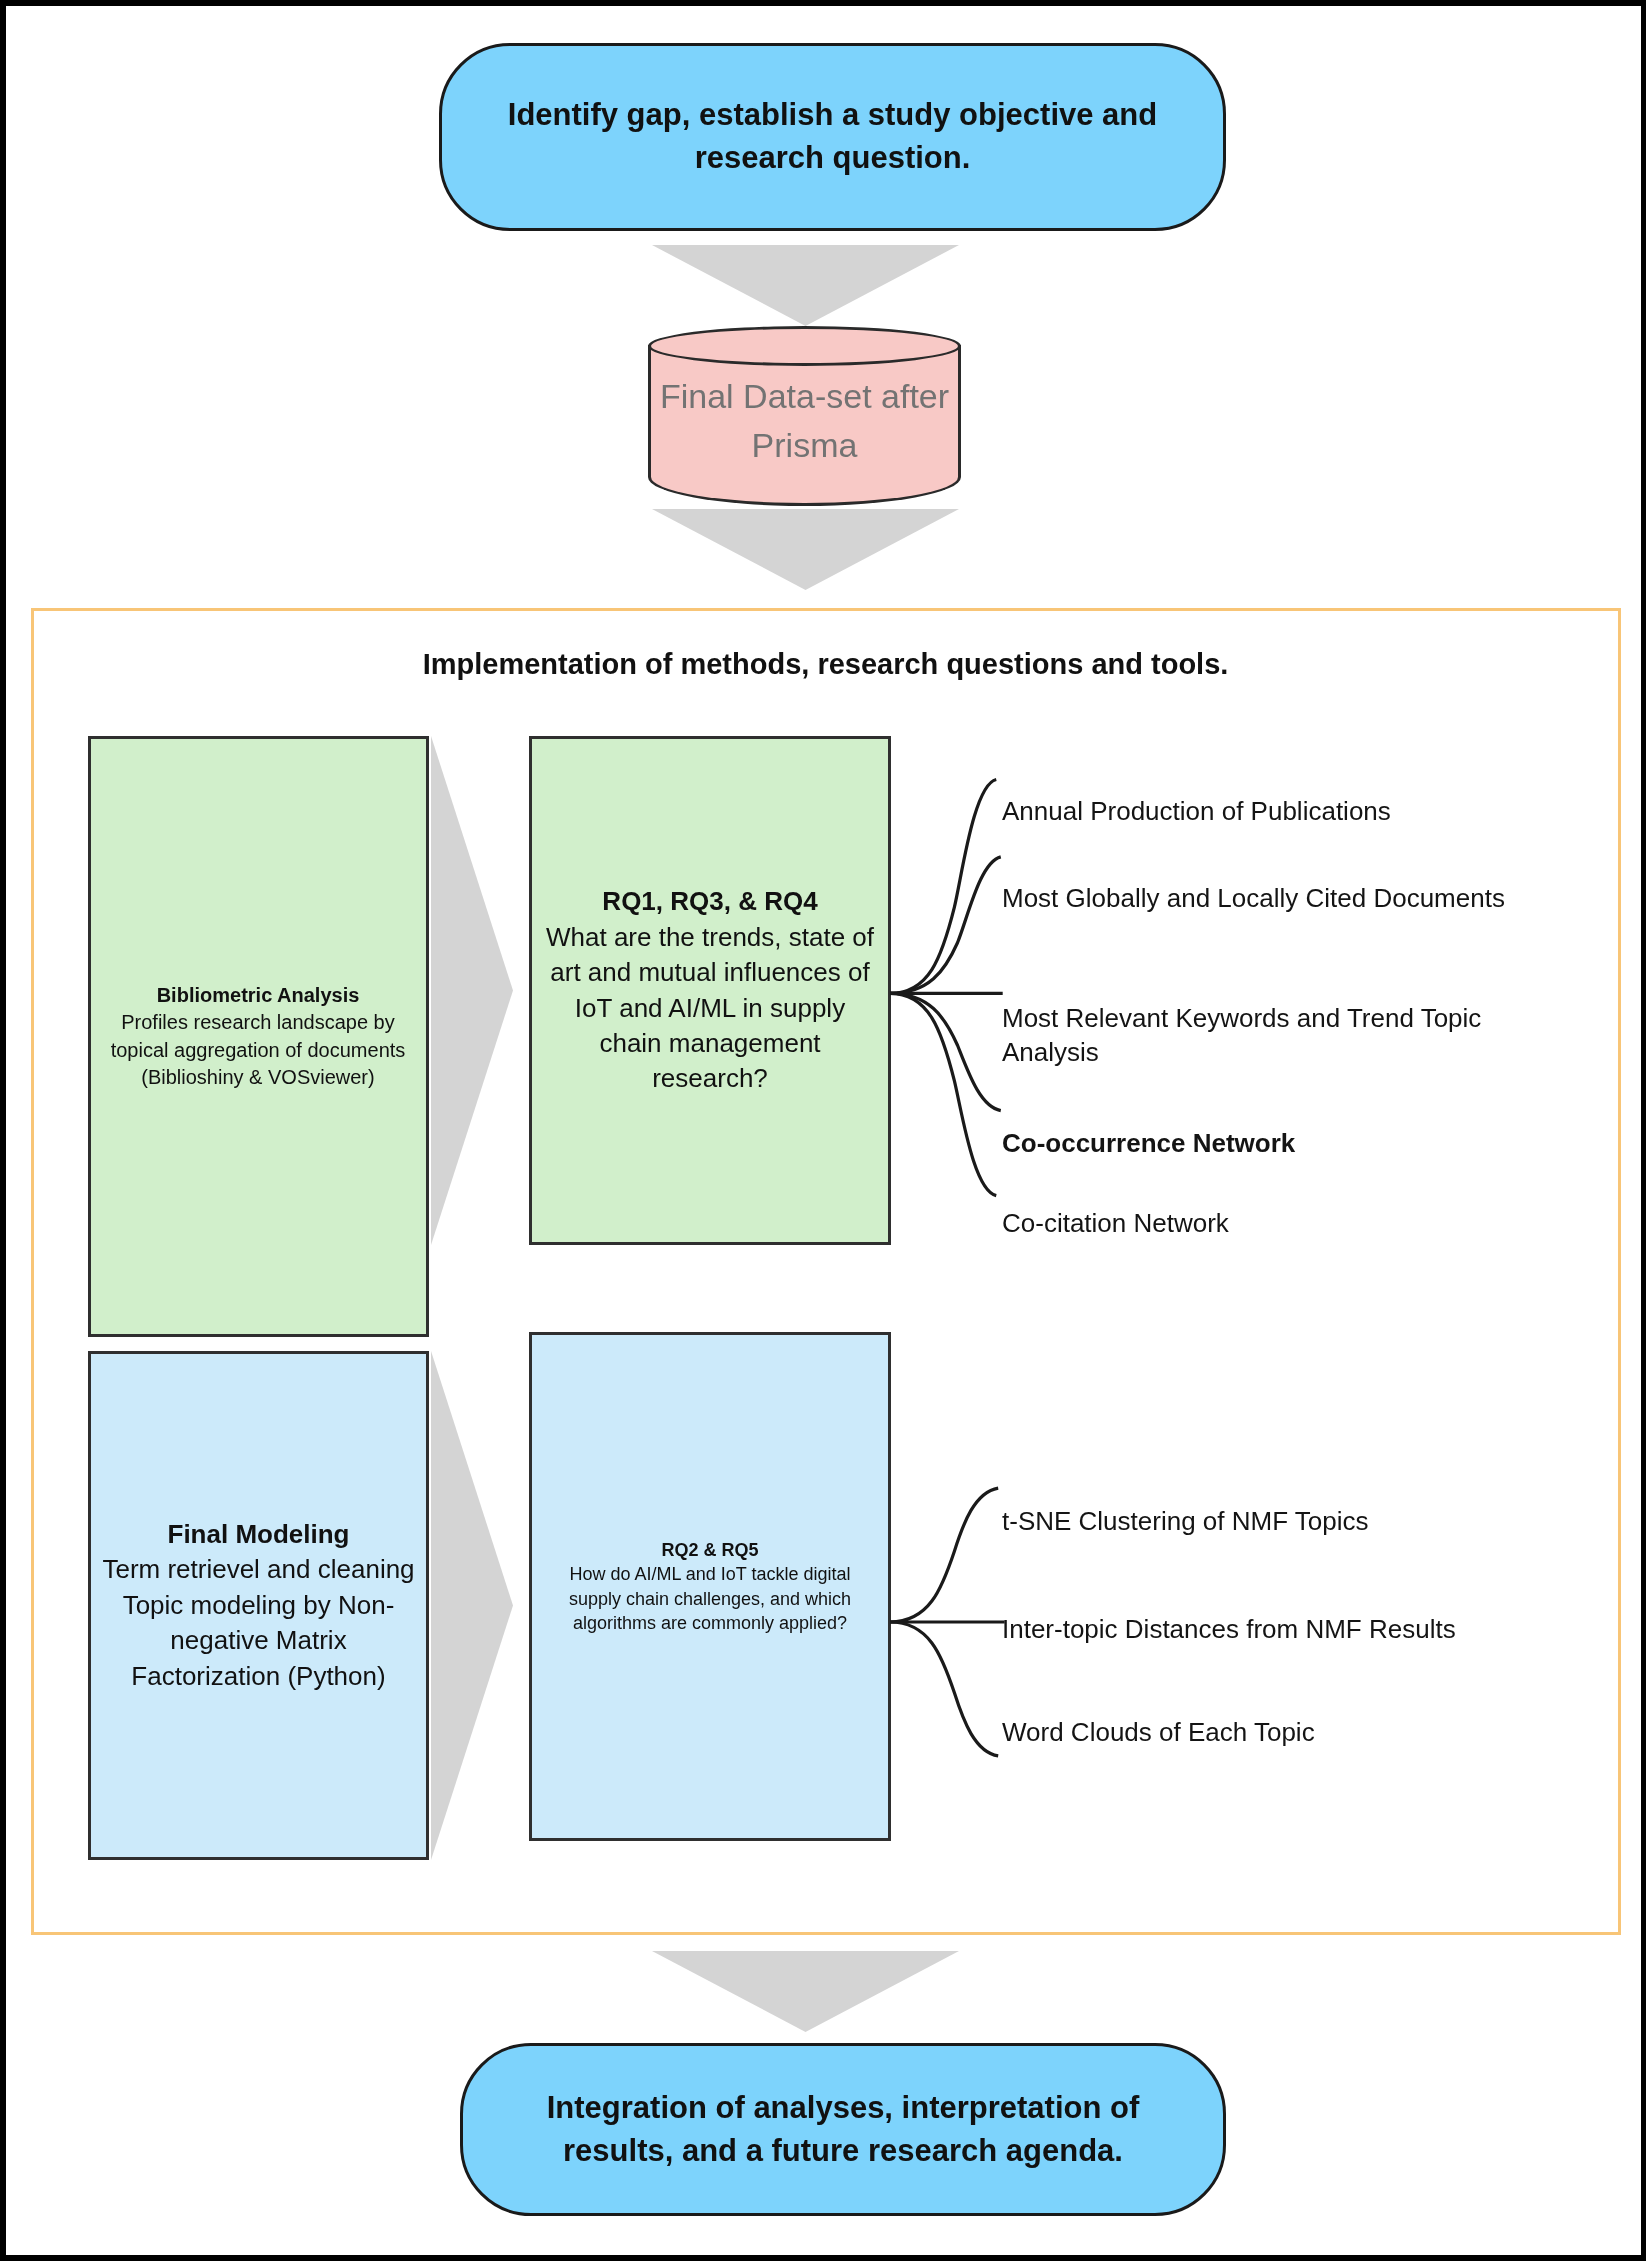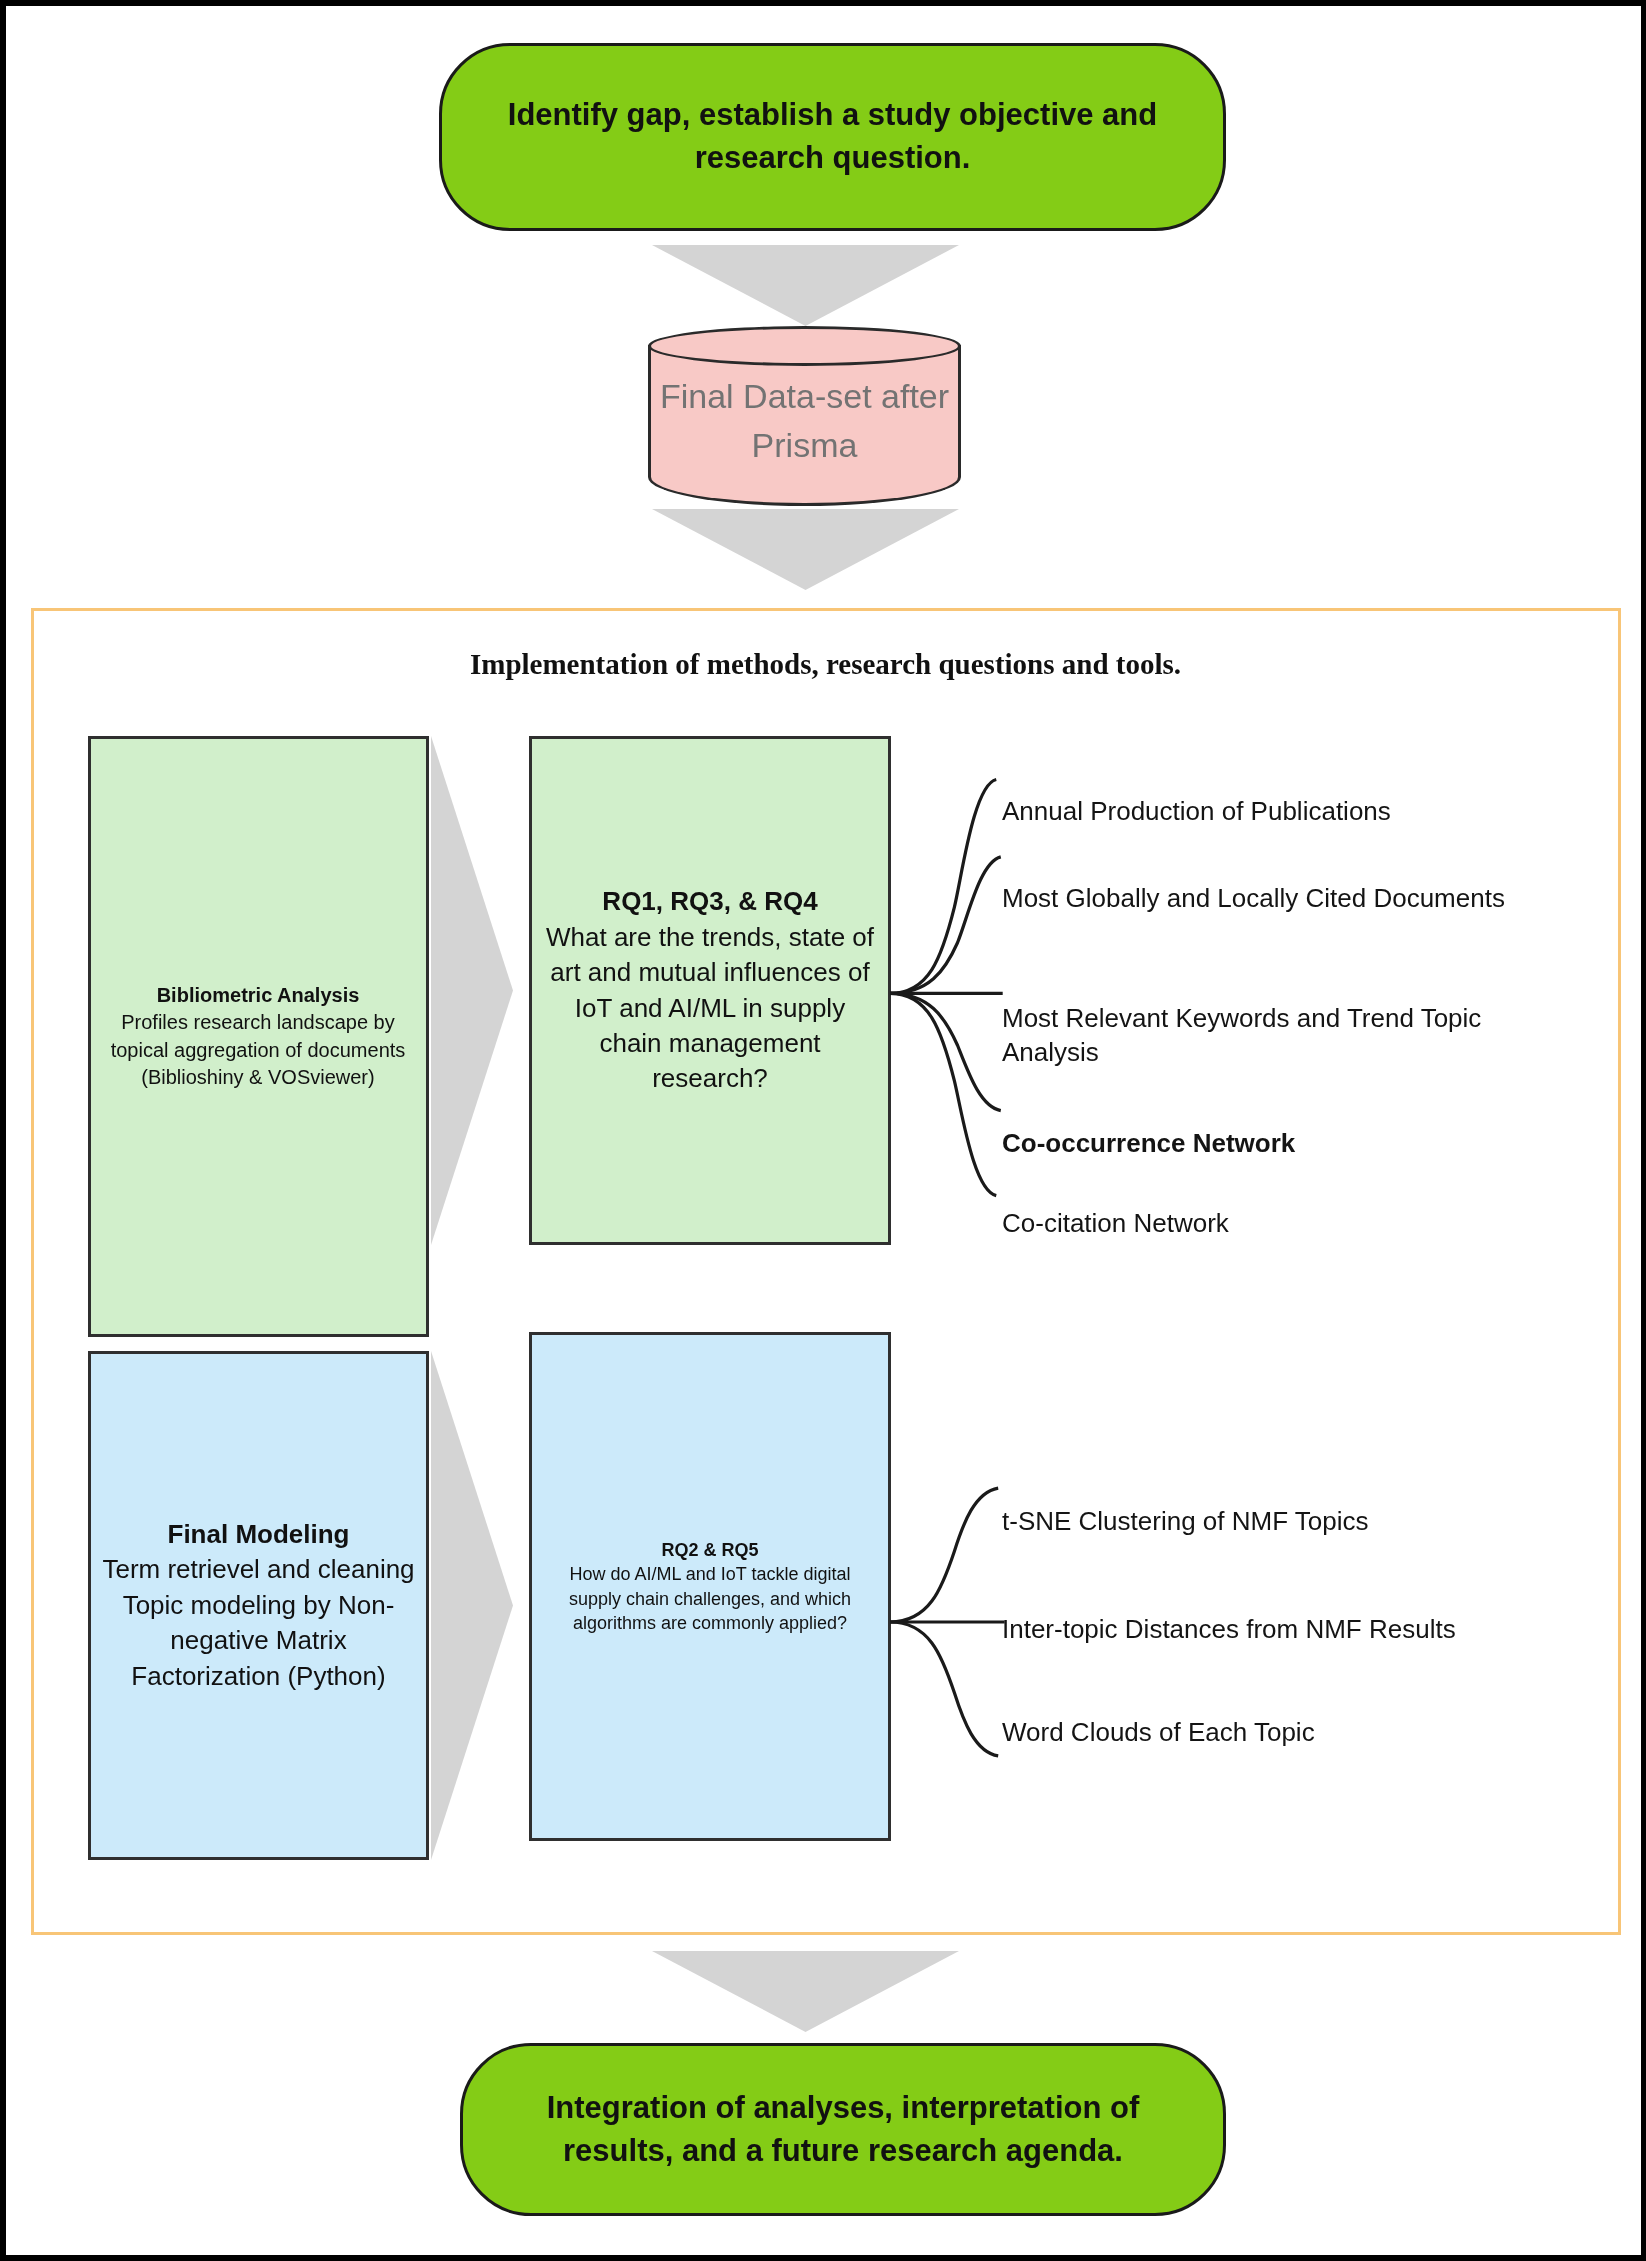--- a/index.html
+++ b/index.html
@@ -11,21 +11,21 @@
     height:2261px;
     background:#ffffff;
     box-sizing:border-box;
     border:6.4px solid #000000;
     overflow:hidden;
   }
 
   
   .terminator{
     position:absolute;
-    background:#84cc16;
+    background:#7dd3fc;
     border:3.2px solid #1a1a1a;
     border-radius:71px;
     display:flex;
     align-items:center;
     justify-content:center;
     text-align:center;
     box-sizing:border-box;
     font-weight:bold;
     color:#111111;
     line-height:1.38;
@@ -75,21 +75,20 @@
   #arrow-biblio-to-rq1{ left:425px; top:730px; width:82px; height:509px; }
   #arrow-topic-to-rq2 { left:425px; top:1345px; width:82px; height:509px; }
 
   
   #implementation-panel{
     position:absolute;
     left:24.5px; top:602px; width:1590px; height:1327px;
     border:3.9px solid #F8C577;
     box-sizing:border-box;
     background:transparent;
-    font-family:Liberation Serif, serif;
   }
   #implementation-title{
     position:absolute;
     left:0; top:37px; width:100%;
     text-align:center;
     font-size:29px; font-weight:bold; color:#111111;
   }
 
   
   .method-box{

